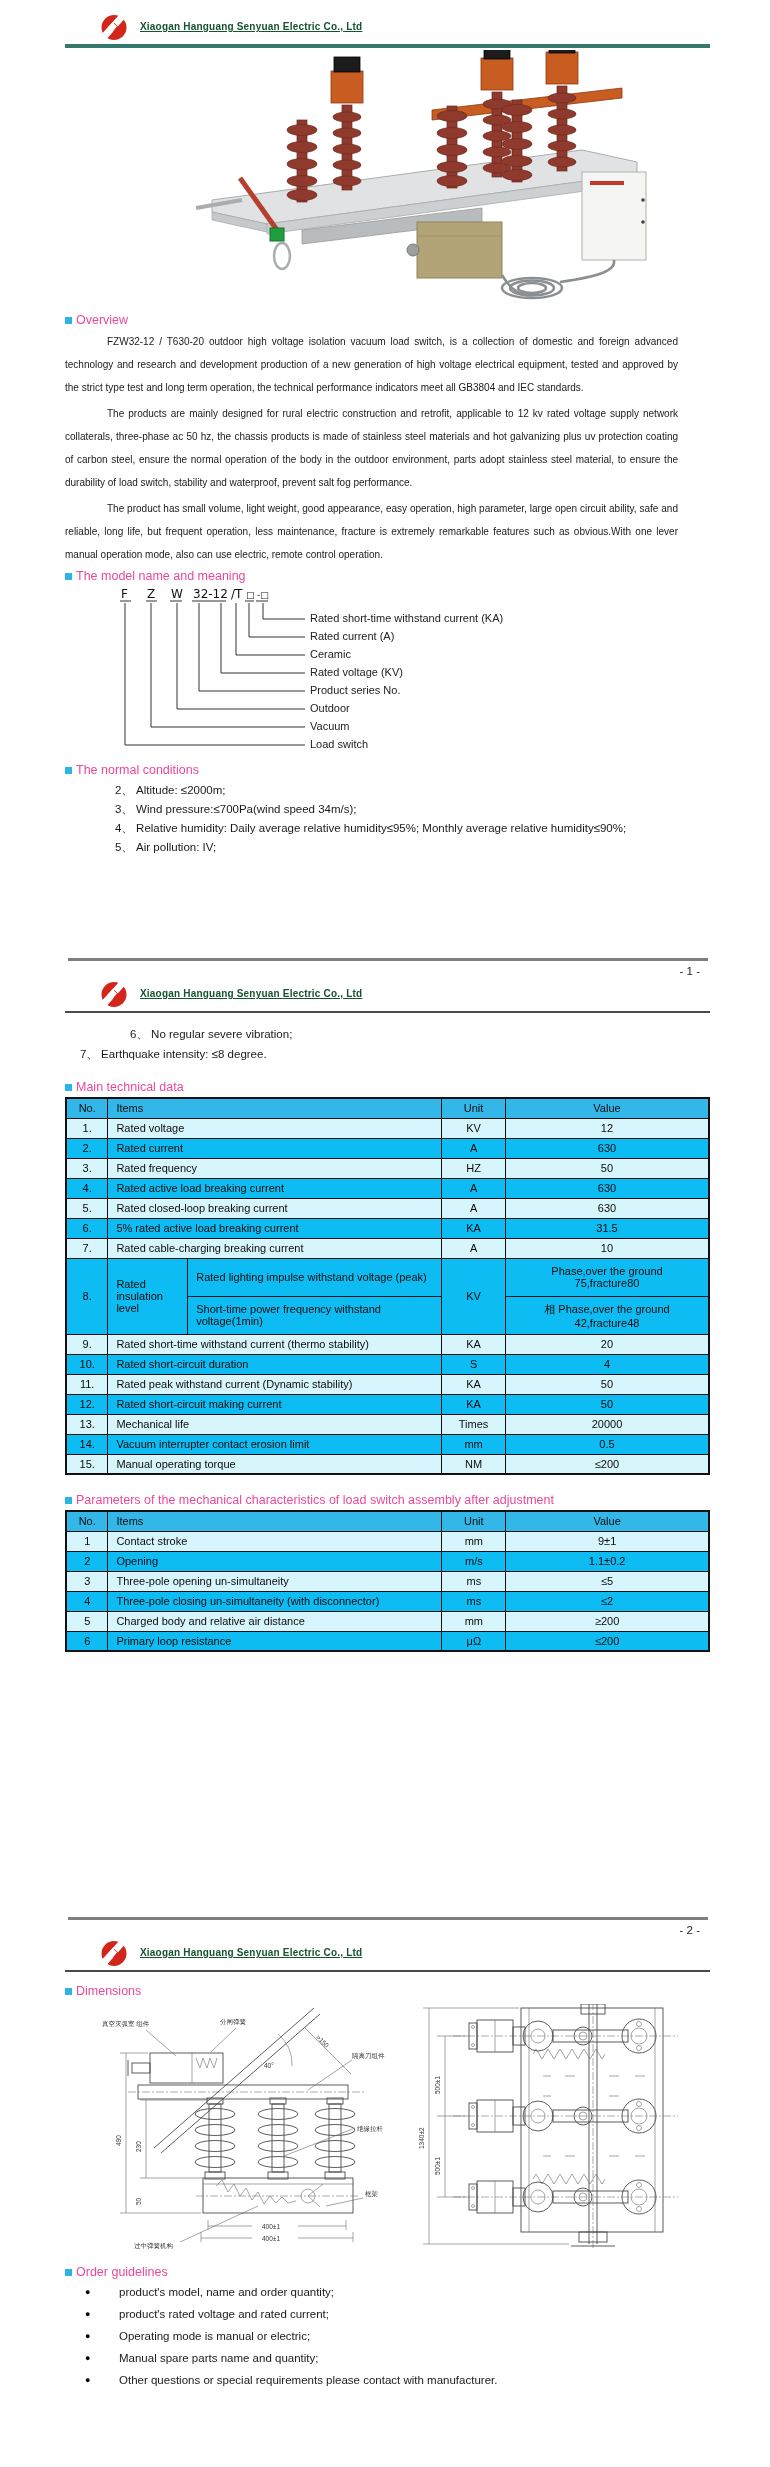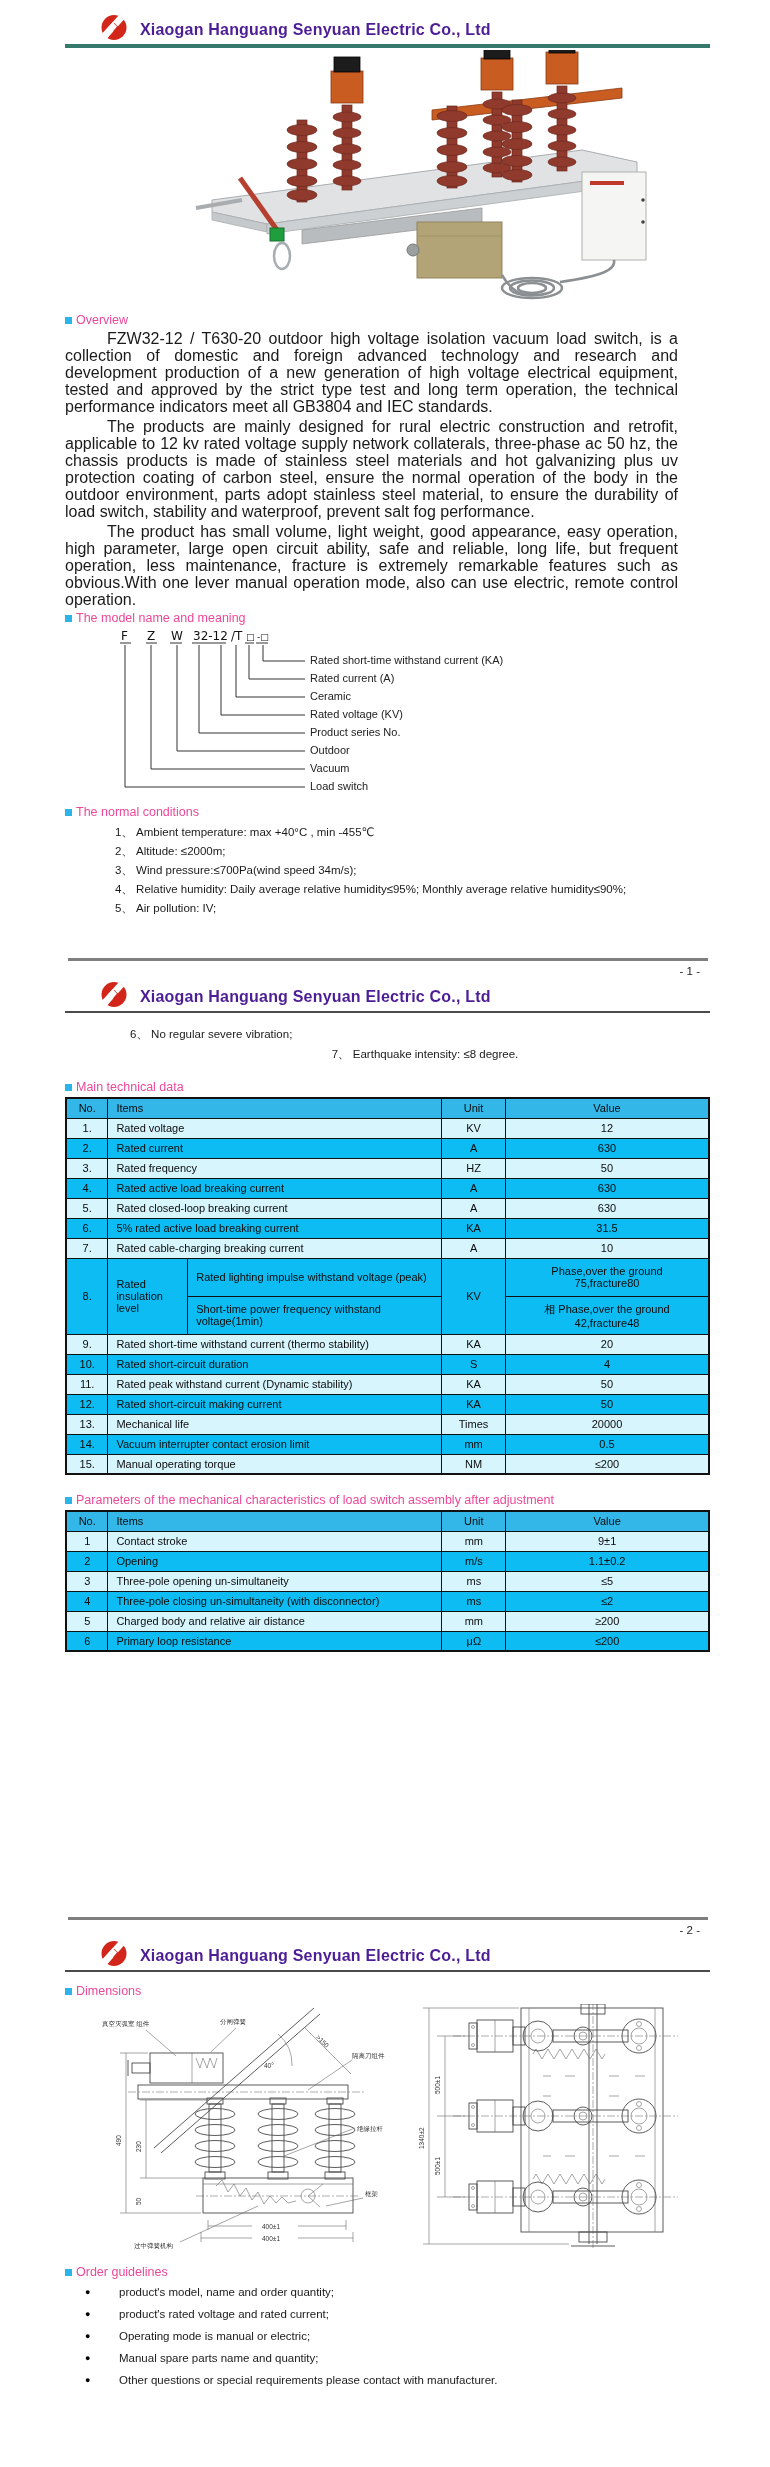--- a/index.html
+++ b/index.html
@@ -10,33 +10,33 @@
     color: #1a1a1a;
   }
   .page { position: absolute; left: 0; width: 770px; }
   #page1 { top: 0; height: 958px; }
   #page2 { top: 958px; height: 959px; }
   #page3 { top: 1917px; height: 550px; }
 
   
   .page-header { position: relative; height: 32px; margin: 12px 60px 0 65px; }
   .logo { position: absolute; left: 33px; top: 2px; width: 32px; height: 27px; }
-  .company { position: absolute; left: 75px; top: 9px; font-size: 16px; font-weight: bold; color:#4c1d95; letter-spacing: .2px; }
+  .company { position: absolute; left: 75px; top: 9px; font-size: 10px; font-weight: bold; color:#14532d; letter-spacing: .2px; text-decoration: underline; }
   .hdr-rule  { height: 4px; background: #35786c; margin: 0 60px 0 65px; }
   .hdr-rule2 { height: 2px; background: #4a4a4a; margin: 0 60px 0 65px; }
 
   
   .sec-heading { margin-left: 65px; font-size: 12.5px; color: #ec4899; display: flex; align-items: center; }
   .sec-heading .sq { width: 7px; height: 7px; background: #2bb4e8; display: inline-block; margin-right: 4px; flex: 0 0 auto; }
 
   
-  .para { margin: 3px 92px 0 65px; font-size: 16px; line-height: 17px; text-align: justify; text-indent: 42px; }
+  .para { margin: 3px 92px 0 65px; font-size: 10px; line-height: 23px; text-align: justify; text-indent: 42px; }
   .cond-item { margin: 0 60px 0 65px; font-size: 11.5px; line-height: 19px; text-indent: 50px; }
   .cond-cont { margin-left: 130px; font-size: 11.5px; line-height: 19.5px; }
-  .cond-cont.shift { margin-left: 80px; text-align: center; }
+  .cond-cont.shift { margin-left: 80px; }
 
   
   .page-divider { height: 3px; background: #7f7f7f; margin: 0 62px 0 68px; }
   .page-num { text-align: right; margin: 4px 70px 0 0; font-size: 11.5px; color:#222; }
 
   
   .dtable { border-collapse: collapse; width: 645px; margin: 3px 2px 0 65px; font-size: 11px; color:#0b0b0b; border: 2px solid #111; }
   .dtable td { border: 1px solid #111; padding: 1px 4px; height: 20px; }
   .c-no  { text-align: center; }
   .c-item{ text-align: left; padding-left: 8px !important; }
@@ -219,21 +219,20 @@
     <text class="lbl-t" x="245" y="127">Outdoor</text>
     <text class="lbl-t" x="245" y="145">Vacuum</text>
     <text class="lbl-t" x="245" y="163">Load switch</text>
   </svg>
 
   <div class="sec-heading" style="margin-top:6px">
     <span class="sq"></span>
     <span>The normal conditions</span>
   </div>
   <div style="margin-top:4px">
-    <p class="cond-item">1、 Ambient temperature:  max +40°C , min -455℃</p>
     <p class="cond-item">2、 Altitude: ≤2000m;</p>
     <p class="cond-item">3、 Wind pressure:≤700Pa(wind speed 34m/s);</p>
     <p class="cond-item">4、 Relative humidity: Daily average relative humidity≤95%; Monthly average relative humidity≤90%;</p>
     <p class="cond-item">5、 Air pollution: IV;</p>
   </div>
 </div>
 
 <div class="page" id="page2">
   <div class="page-divider"></div>
   <div class="page-num">- 1 -</div>

